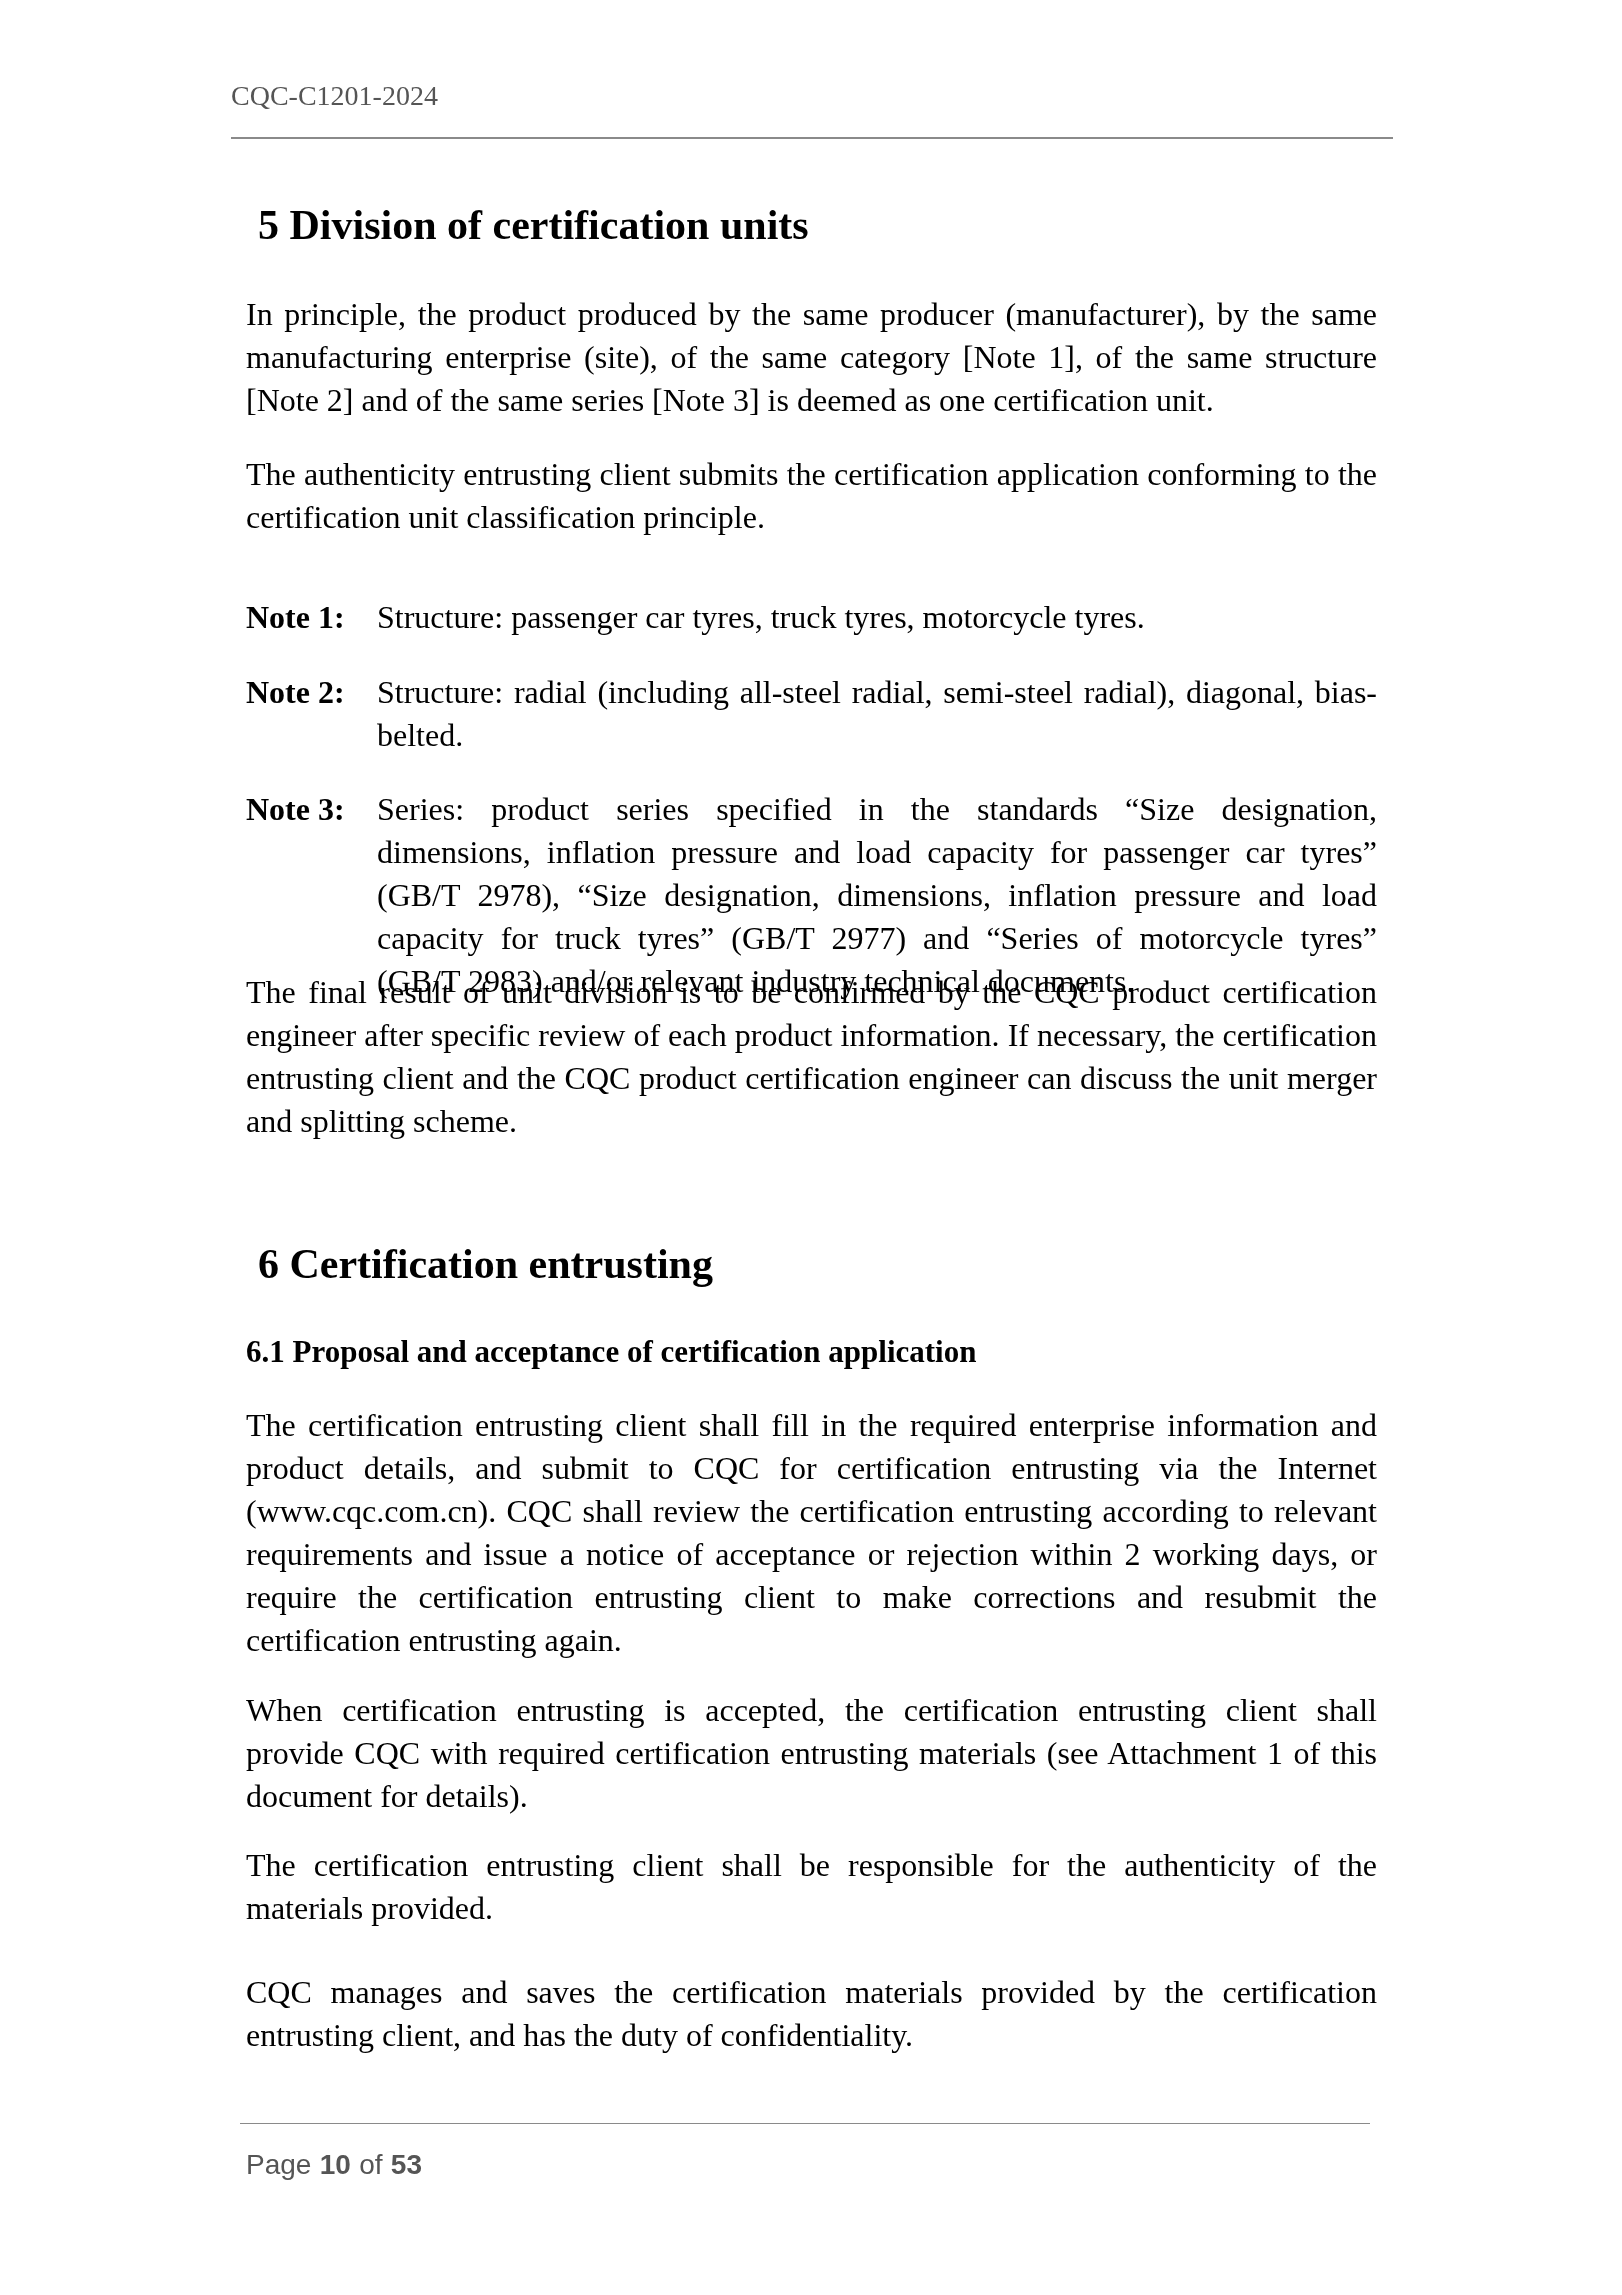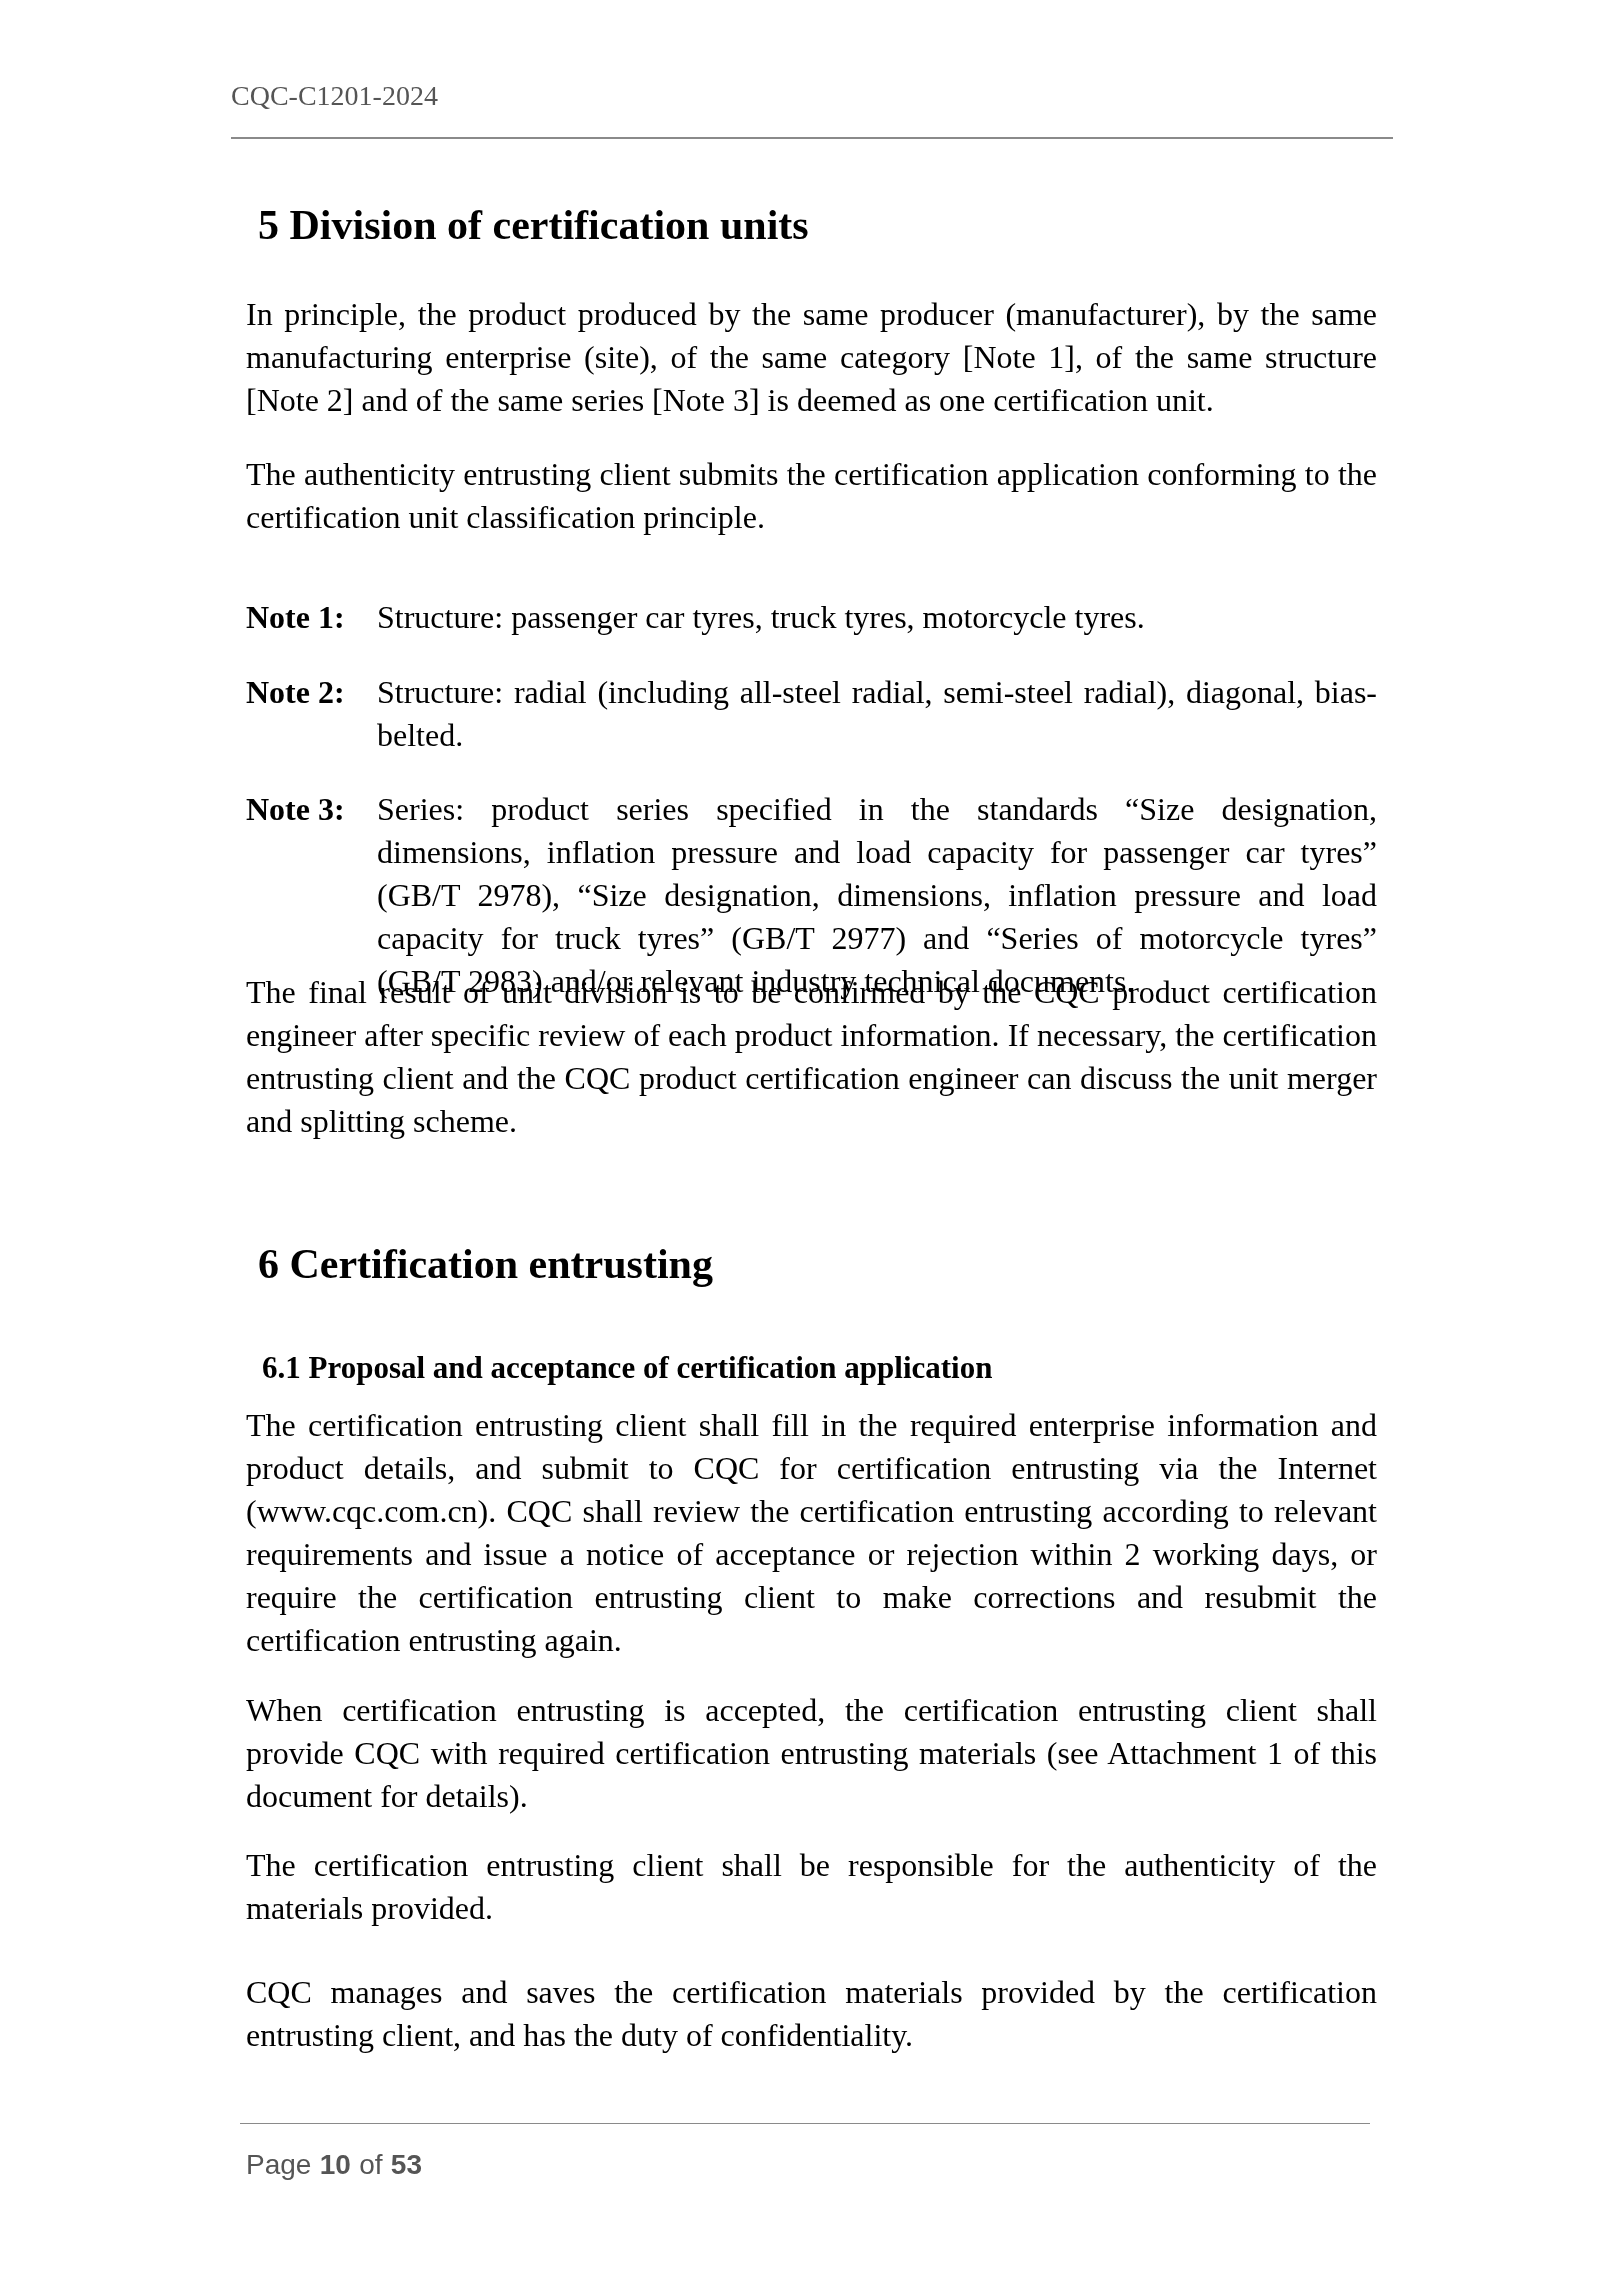--- a/index.html
+++ b/index.html
@@ -4,21 +4,21 @@
   <style>
     html, body { margin: 0; padding: 0; background: #ffffff; }
     body { width: 1623px; height: 2295px; position: relative; overflow: hidden;
            font-family: "Liberation Serif", "DejaVu Serif", serif; color: #000; }
     .abs { position: absolute; }
     .hdr-text { left: 231px; width: 1162px; top: 79px; text-align: left;
                 font-size: 28px; color: #555; line-height: 33px; }
     .hdr-line { left: 231px; top: 137px; width: 1162px; height: 0; border-top: 2.5px solid #8a8a8a; }
     .col { left: 246px; width: 1131px; }
     .h1 { font-weight: bold; font-size: 42px; line-height: 50px; margin: 12px; }
-    .h2 { font-weight: bold; font-size: 31px; line-height: 42px; margin: 16px; }
+    .h2 { font-weight: bold; font-size: 31px; line-height: 42px; margin: 0; }
     .p { font-size: 32px; line-height: 43px; text-align: justify; margin: 0; }
     .note { display: flex; margin-top: 26px; }
     .note-label { width: 131px; flex: none; font-weight: bold; font-size: 32px; line-height: 43px; }
     .note-text { flex: 1; font-size: 32px; line-height: 43px; text-align: justify; }
     .ftr-line { left: 240px; top: 2123px; width: 1130px; height: 0; border-top: 1.7px solid #8a8a8a; }
     .ftr { left: 246px; width: 1119px; top: 2148px; font-family: "Liberation Sans", "DejaVu Sans", sans-serif;
            font-size: 28px; line-height: 33px; color: #555; display: flex; justify-content: space-between; }
     .ftr a { color: #555; text-decoration: underline; }
     .ftr b { font-weight: bold; }
     .sp { display: inline-block; width: 8.3px; }

